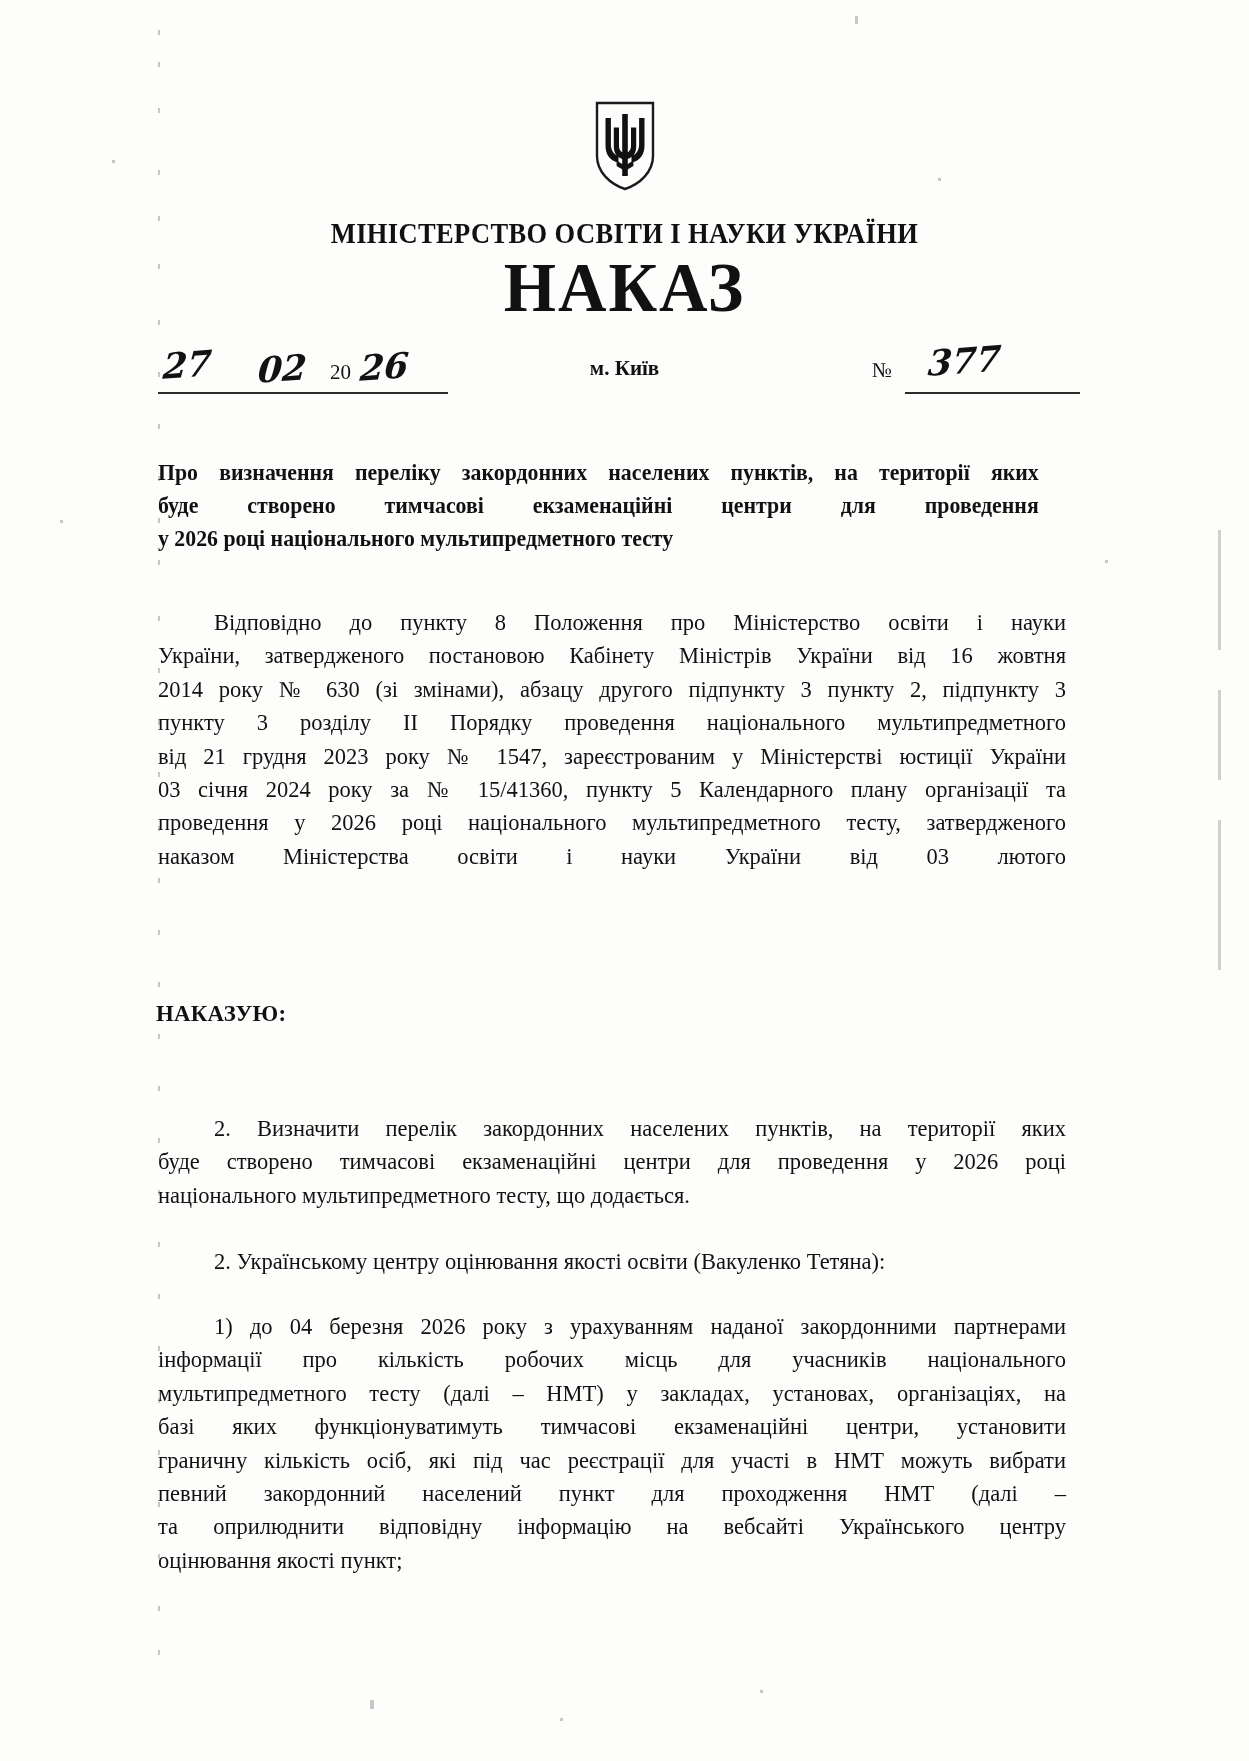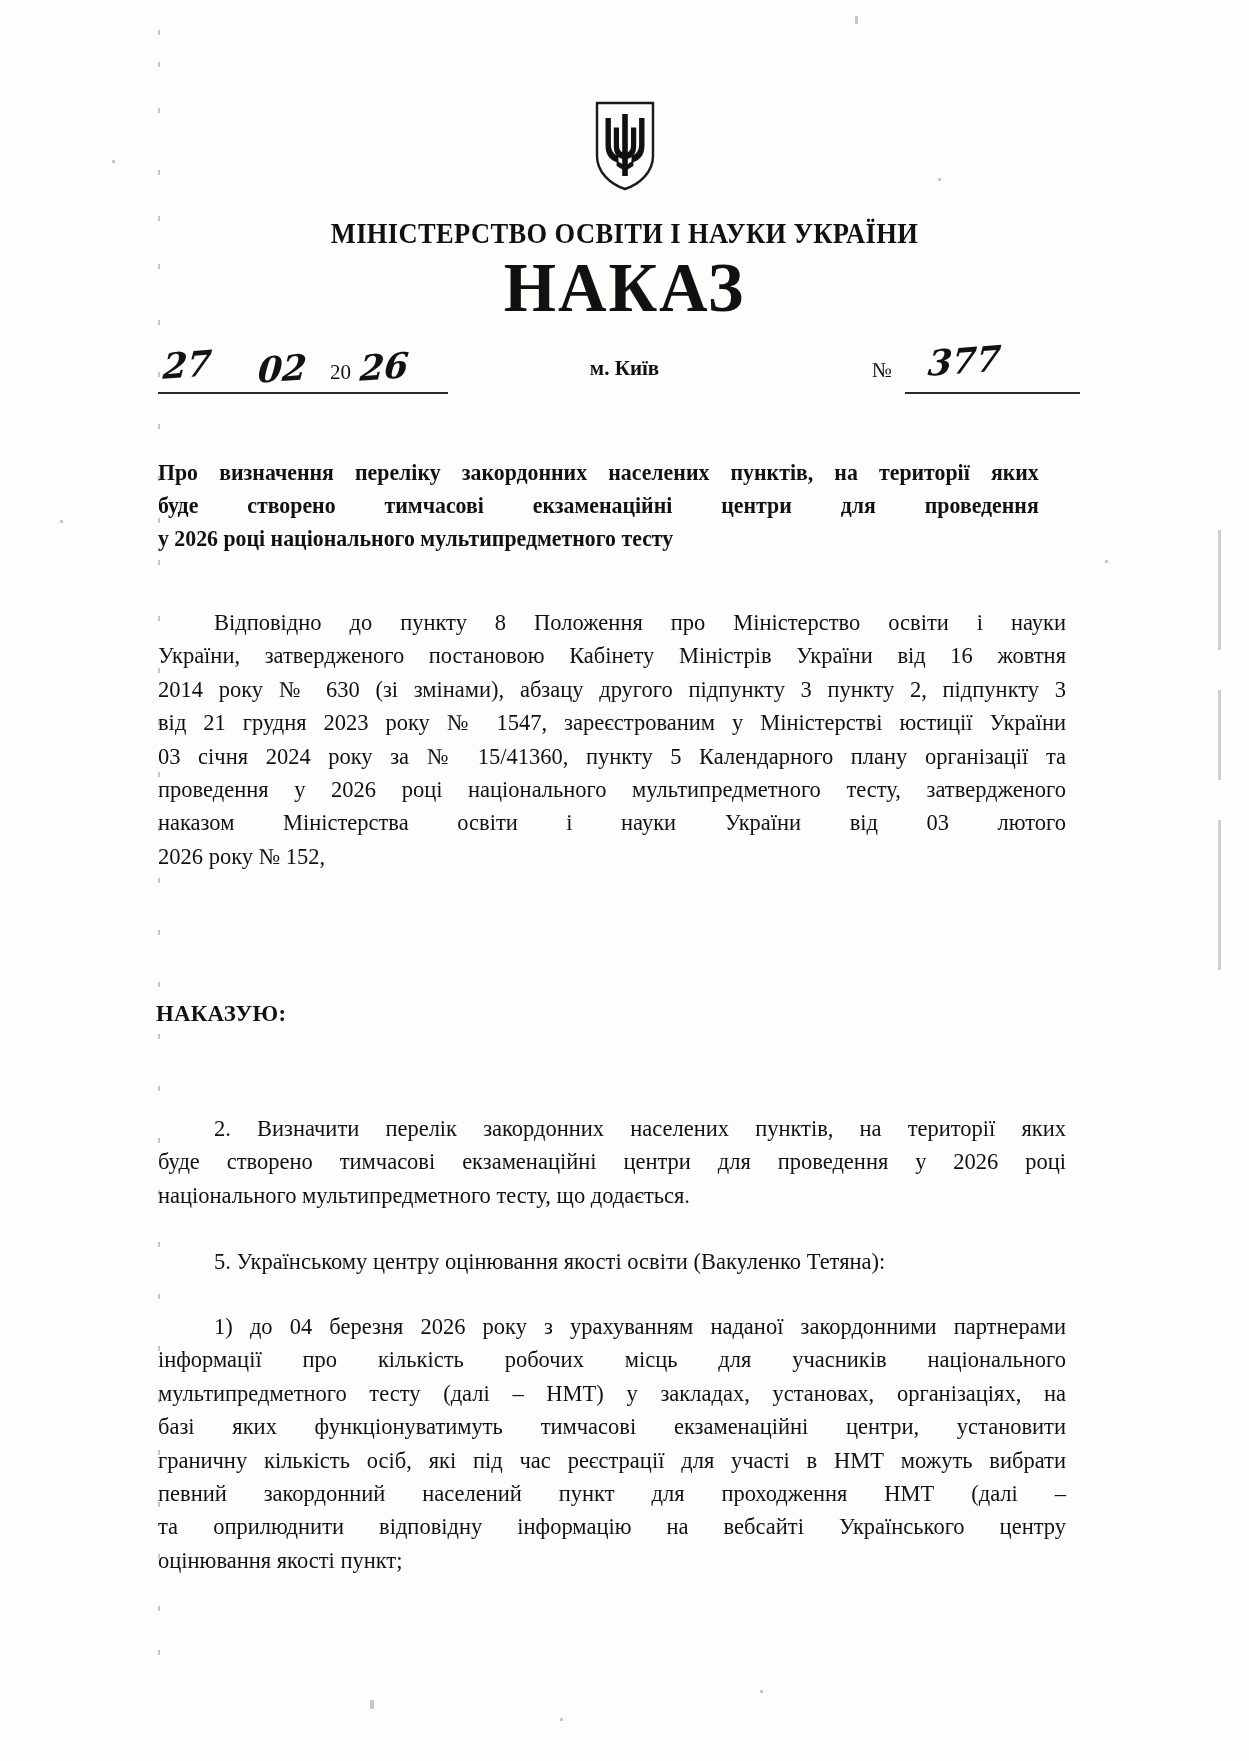--- a/index.html
+++ b/index.html
@@ -286,41 +286,41 @@
     <span class="tl">Про визначення переліку закордонних населених пунктів, на території яких</span>
     <span class="tl">буде створено тимчасові екзаменаційні центри для проведення</span>
     <span class="tl last">у 2026 році національного мультипредметного тесту</span>
   </div>
 
   <div class="body-block p1">
     <p>
       <span class="justline indent">Відповідно до пункту 8 Положення про Міністерство освіти і науки</span>
       <span class="justline">України, затвердженого постановою Кабінету Міністрів України від 16 жовтня</span>
       <span class="justline">2014 року № 630 (зі змінами), абзацу другого підпункту 3 пункту 2, підпункту 3</span>
+      <span class="justline">пункту 3 розділу ІІ Порядку проведення національного мультипредметного</span>
       <span class="justline">від 21 грудня 2023 року № 1547, зареєстрованим у Міністерстві юстиції України</span>
       <span class="justline">03 січня 2024 року за № 15/41360, пункту 5 Календарного плану організації та</span>
       <span class="justline">проведення у 2026 році національного мультипредметного тесту, затвердженого</span>
       <span class="justline">наказом Міністерства освіти і науки України від 03 лютого</span>
-      <span class="justline last">2026 року № 152,</span>
     </p>
   </div>
 
   <div class="order-word p2">НАКАЗУЮ:</div>
 
   <div class="body-block p3">
     <p>
       <span class="justline indent">2. Визначити перелік закордонних населених пунктів, на території яких</span>
       <span class="justline">буде створено тимчасові екзаменаційні центри для проведення у 2026 році</span>
       <span class="justline last">національного мультипредметного тесту, що додається.</span>
     </p>
   </div>
 
   <div class="body-block p4">
     <p>
-      <span class="justline last indent">5. Українському центру оцінювання якості освіти (Вакуленко Тетяна):</span>
+      <span class="justline last indent">2. Українському центру оцінювання якості освіти (Вакуленко Тетяна):</span>
     </p>
   </div>
 
   <div class="body-block p5">
     <p>
       <span class="justline indent">1) до 04 березня 2026 року з урахуванням наданої закордонними партнерами</span>
       <span class="justline">інформації про кількість робочих місць для учасників національного</span>
       <span class="justline">мультипредметного тесту (далі – НМТ) у закладах, установах, організаціях, на</span>
       <span class="justline">базі яких функціонуватимуть тимчасові екзаменаційні центри, установити</span>
       <span class="justline">граничну кількість осіб, які під час реєстрації для участі в НМТ можуть вибрати</span>

